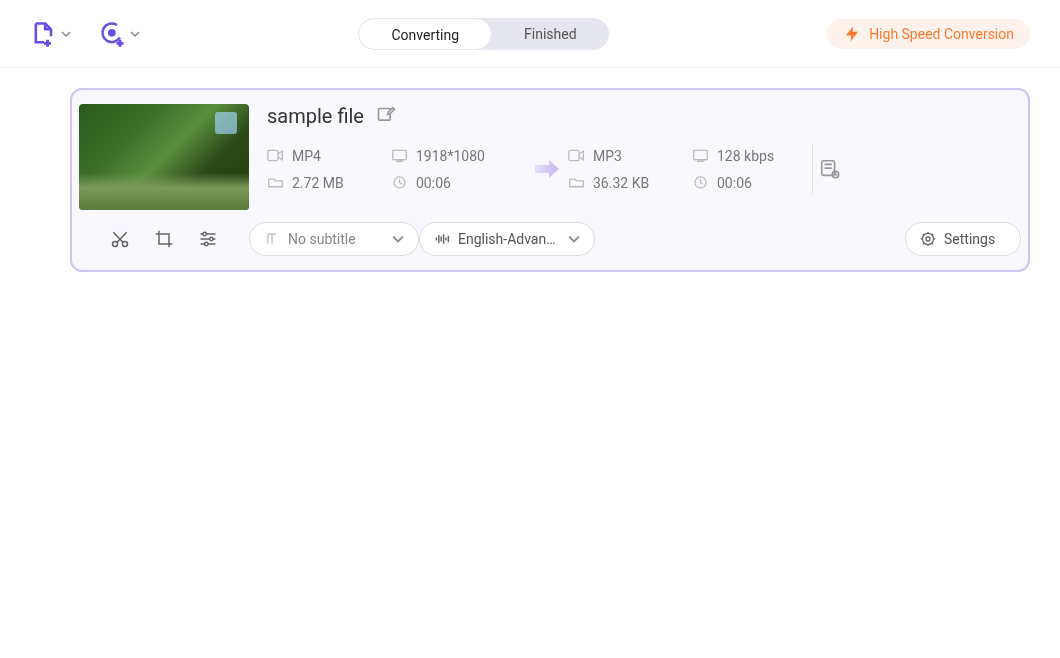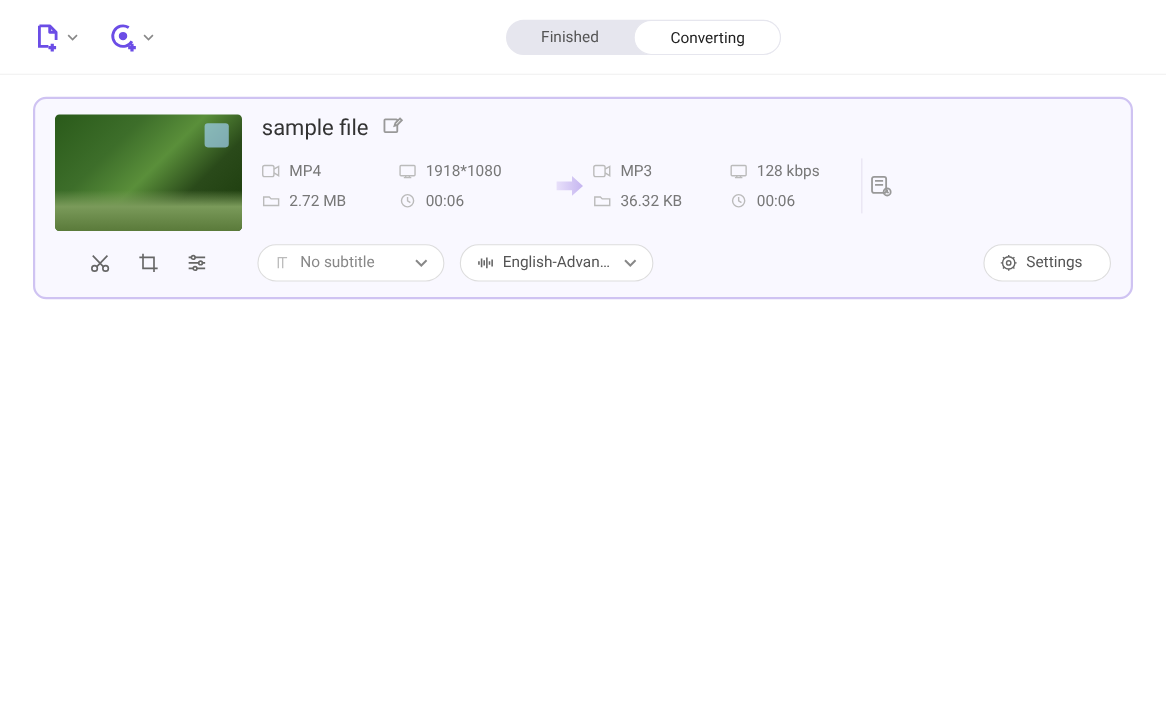--- a/index.html
+++ b/index.html
@@ -13,21 +13,21 @@
     .chevron { width: 10px; height: 10px; }
     
     .tabs-wrap { flex: 1; display: flex; justify-content: center; }
     .tabs { display: flex; background: #e6e6ee; border-radius: 18px; height: 32px; overflow: hidden; }
     .tab { padding: 0 32px; line-height: 32px; font-size: 14px; color: #555; cursor: pointer; }
     .tab.active { background: #fff; border-radius: 18px; color: #222; border: 1px solid #e6e6ee; }
     
     .speed-badge { display: flex; align-items: center; gap: 8px; background: #fdf2ec; border-radius: 16px; padding: 6px 16px; color: #ff7a2f; font-size: 14px; cursor: pointer; }
     
     .content { padding: 20px 30px; }
-    .file-card { border: 2px solid #cfc3f2; border-radius: 12px; background: #f9f8ff; padding: 14px 18px; }
+    .file-card { border: 2px solid #cfc3f2; border-radius: 12px; background: #f9f8ff; padding: 14px 7px; margin-left: 40px; }
     
     .file-main { display: flex; gap: 18px; align-items: flex-start; }
     .thumbnail { width: 170px; height: 106px; border-radius: 4px; background: linear-gradient(135deg, #2a5a1a 0%, #3d6e2a 30%, #5a8f3a 50%, #2a4a1a 70%, #1a3a0a 100%); position: relative; overflow: hidden; flex-shrink: 0; }
     .thumbnail::before { content: ''; position: absolute; bottom: 0; left: 0; right: 0; height: 35%; background: linear-gradient(180deg, transparent 0%, #7a9a5a 40%, #5a7a3a 100%); }
     .thumbnail::after { content: ''; position: absolute; top: 8px; right: 12px; width: 22px; height: 22px; background: #a0d0f0; border-radius: 3px; opacity: 0.7; }
     
     .file-info { flex: 1; }
     .file-title-row { display: flex; align-items: center; gap: 12px; margin-bottom: 16px; }
     .file-title { font-size: 20px; font-weight: 400; color: #333; }
     .edit-icon { width: 20px; height: 20px; cursor: pointer; }
@@ -42,21 +42,21 @@
     .meta-icon { width: 17px; height: 15px; flex-shrink: 0; }
     .arrow-col { width: 42px; display: flex; justify-content: center; padding: 0 6px; }
     .arrow-icon { width: 28px; height: 24px; }
     .settings-col { display: flex; align-items: center; padding-left: 6px; border-left: 1px solid #e5e0f0; height: 50px; }
     .preset-icon { width: 22px; height: 22px; cursor: pointer; }
     
     .convert-area { width: 180px; display: flex; justify-content: center; align-items: center; }
     .convert-highlight { border: 4px solid #d62020; padding: 18px 10px; }
     .convert-btn { background: #f0eafd; border: 1.5px solid #a98ee8; color: #333; border-radius: 22px; padding: 11px 36px; font-size: 15px; cursor: pointer; }
     
-    .tools-row { display: flex; align-items: center; gap: 14px; margin-top: 12px; }
+    .tools-row { display: flex; align-items: center; margin-top: 12px; }
     .tool-icons { display: flex; gap: 24px; padding: 0 10px; width: 170px; justify-content: center; }
     .tool-icon { width: 20px; height: 20px; cursor: pointer; }
     .dropdown { display: flex; align-items: center; gap: 8px; background: #fff; border: 1px solid #ddd; border-radius: 18px; padding: 6px 14px; font-size: 14px; color: #999; cursor: pointer; height: 34px; }
     .dropdown .dd-text { flex: 1; white-space: nowrap; overflow: hidden; text-overflow: ellipsis; color: #888; }
     .dd-subtitle { width: 170px; }
     .dd-audio { width: 176px; }
     .dd-settings { width: 116px; margin-left: auto; }
     .dd-icon { width: 16px; height: 16px; flex-shrink: 0; }
     .dd-chevron { width: 12px; height: 12px; flex-shrink: 0; }
   </style>
@@ -83,25 +83,31 @@
         <path d="M18 17 V23 M15 20 H21" stroke="#6b4de6" stroke-width="2.5"></path>
       </svg>
       <svg class="chevron" viewBox="0 0 10 10">
           <path d="M1 3 L5 7 L9 3" fill="none" stroke="#888" stroke-width="1.5"></path>
         </svg>
     </div>
   </div>
 
   <div class="tabs-wrap">
     <div class="tabs">
+      <div class="tab active">Converting</div>
       <div class="tab">Finished</div>
-      <div class="tab active">Converting</div>
-    </div>
-  </div>
-
+    </div>
+  </div>
+
+  <div class="speed-badge">
+    <svg width="18" height="18" viewBox="0 0 24 24">
+        <path d="M13 2 L4 14 H11 L10 22 L20 9 H13 Z" fill="#ff7a2f"></path>
+      </svg>
+    <span>High Speed Conversion</span>
+  </div>
 </div>
 
 <div class="content">
   <div class="file-card">
     <div class="file-main">
       <div class="thumbnail"></div>
 
       <div class="file-info">
         <div class="file-title-row">
           <span class="file-title">sample file</span>

